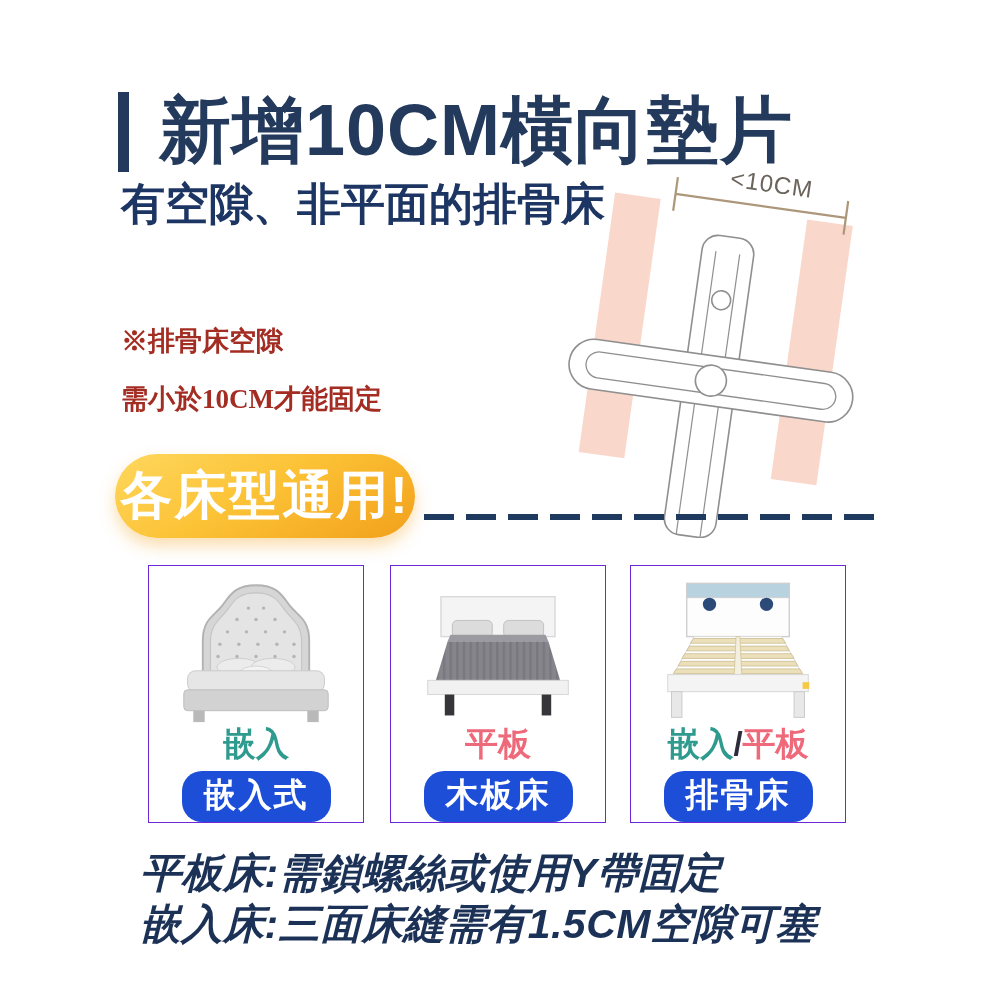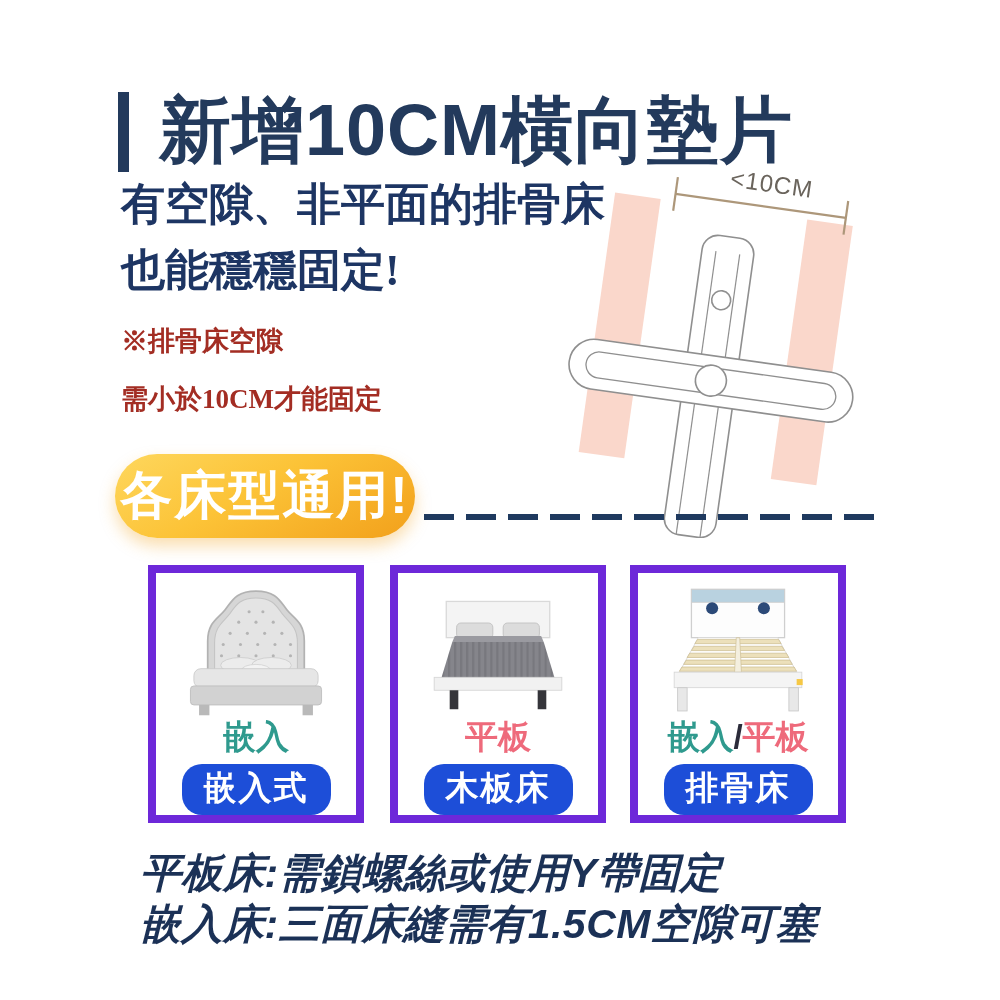--- a/index.html
+++ b/index.html
@@ -37,21 +37,21 @@
     color:#ffffff;font-size:52px;font-weight:800;letter-spacing:2px;
   }
   
   .dash-line{
     position:absolute;left:424px;top:514px;width:454px;height:6px;
     background:repeating-linear-gradient(90deg,#1f3a5f 0 30px,transparent 30px 42px);
   }
   
   .card{
     position:absolute;top:565px;width:216px;height:258px;background:#ffffff;
-    border:8px solid #6d28d9;box-sizing:border-box;
+    border:1px solid #6d28d9;box-sizing:border-box;
     display:flex;flex-direction:column;align-items:center;
   }
   .card.c1{left:148px;} .card.c2{left:390px;} .card.c3{left:630px;}
   .bed-wrap{width:192px;height:162px;margin-top:6px;}
   .bed-label{font-size:33px;font-weight:700;line-height:40px;white-space:nowrap;}
   .lbl-teal{color:#2f9a8e;} .lbl-pink{color:#ee6a7b;} .lbl-dark{color:#2b2b3a;}
   .pill{
     margin-top:7px;background:#1d4ed8;color:#ffffff;font-size:33px;font-weight:700;
     padding:2px 22px 4px 22px;border-radius:20px;letter-spacing:2px;white-space:nowrap;
   }
@@ -67,21 +67,20 @@
 
 <div class="stage">
 
   <div class="title-row">
     <div class="title-bar"></div>
     <div class="title-text">新增10CM橫向墊片</div>
   </div>
 
   <div class="intro">
     <div>有空隙、非平面的排骨床</div>
-    <div>也能穩穩固定!</div>
   </div>
 
   <div class="note">
     <div>※排骨床空隙</div>
     <div>需小於10CM才能固定</div>
   </div>
 
   <svg class="diagram" viewBox="0 0 345 378">
     <g transform="rotate(8 172 170)">
 

